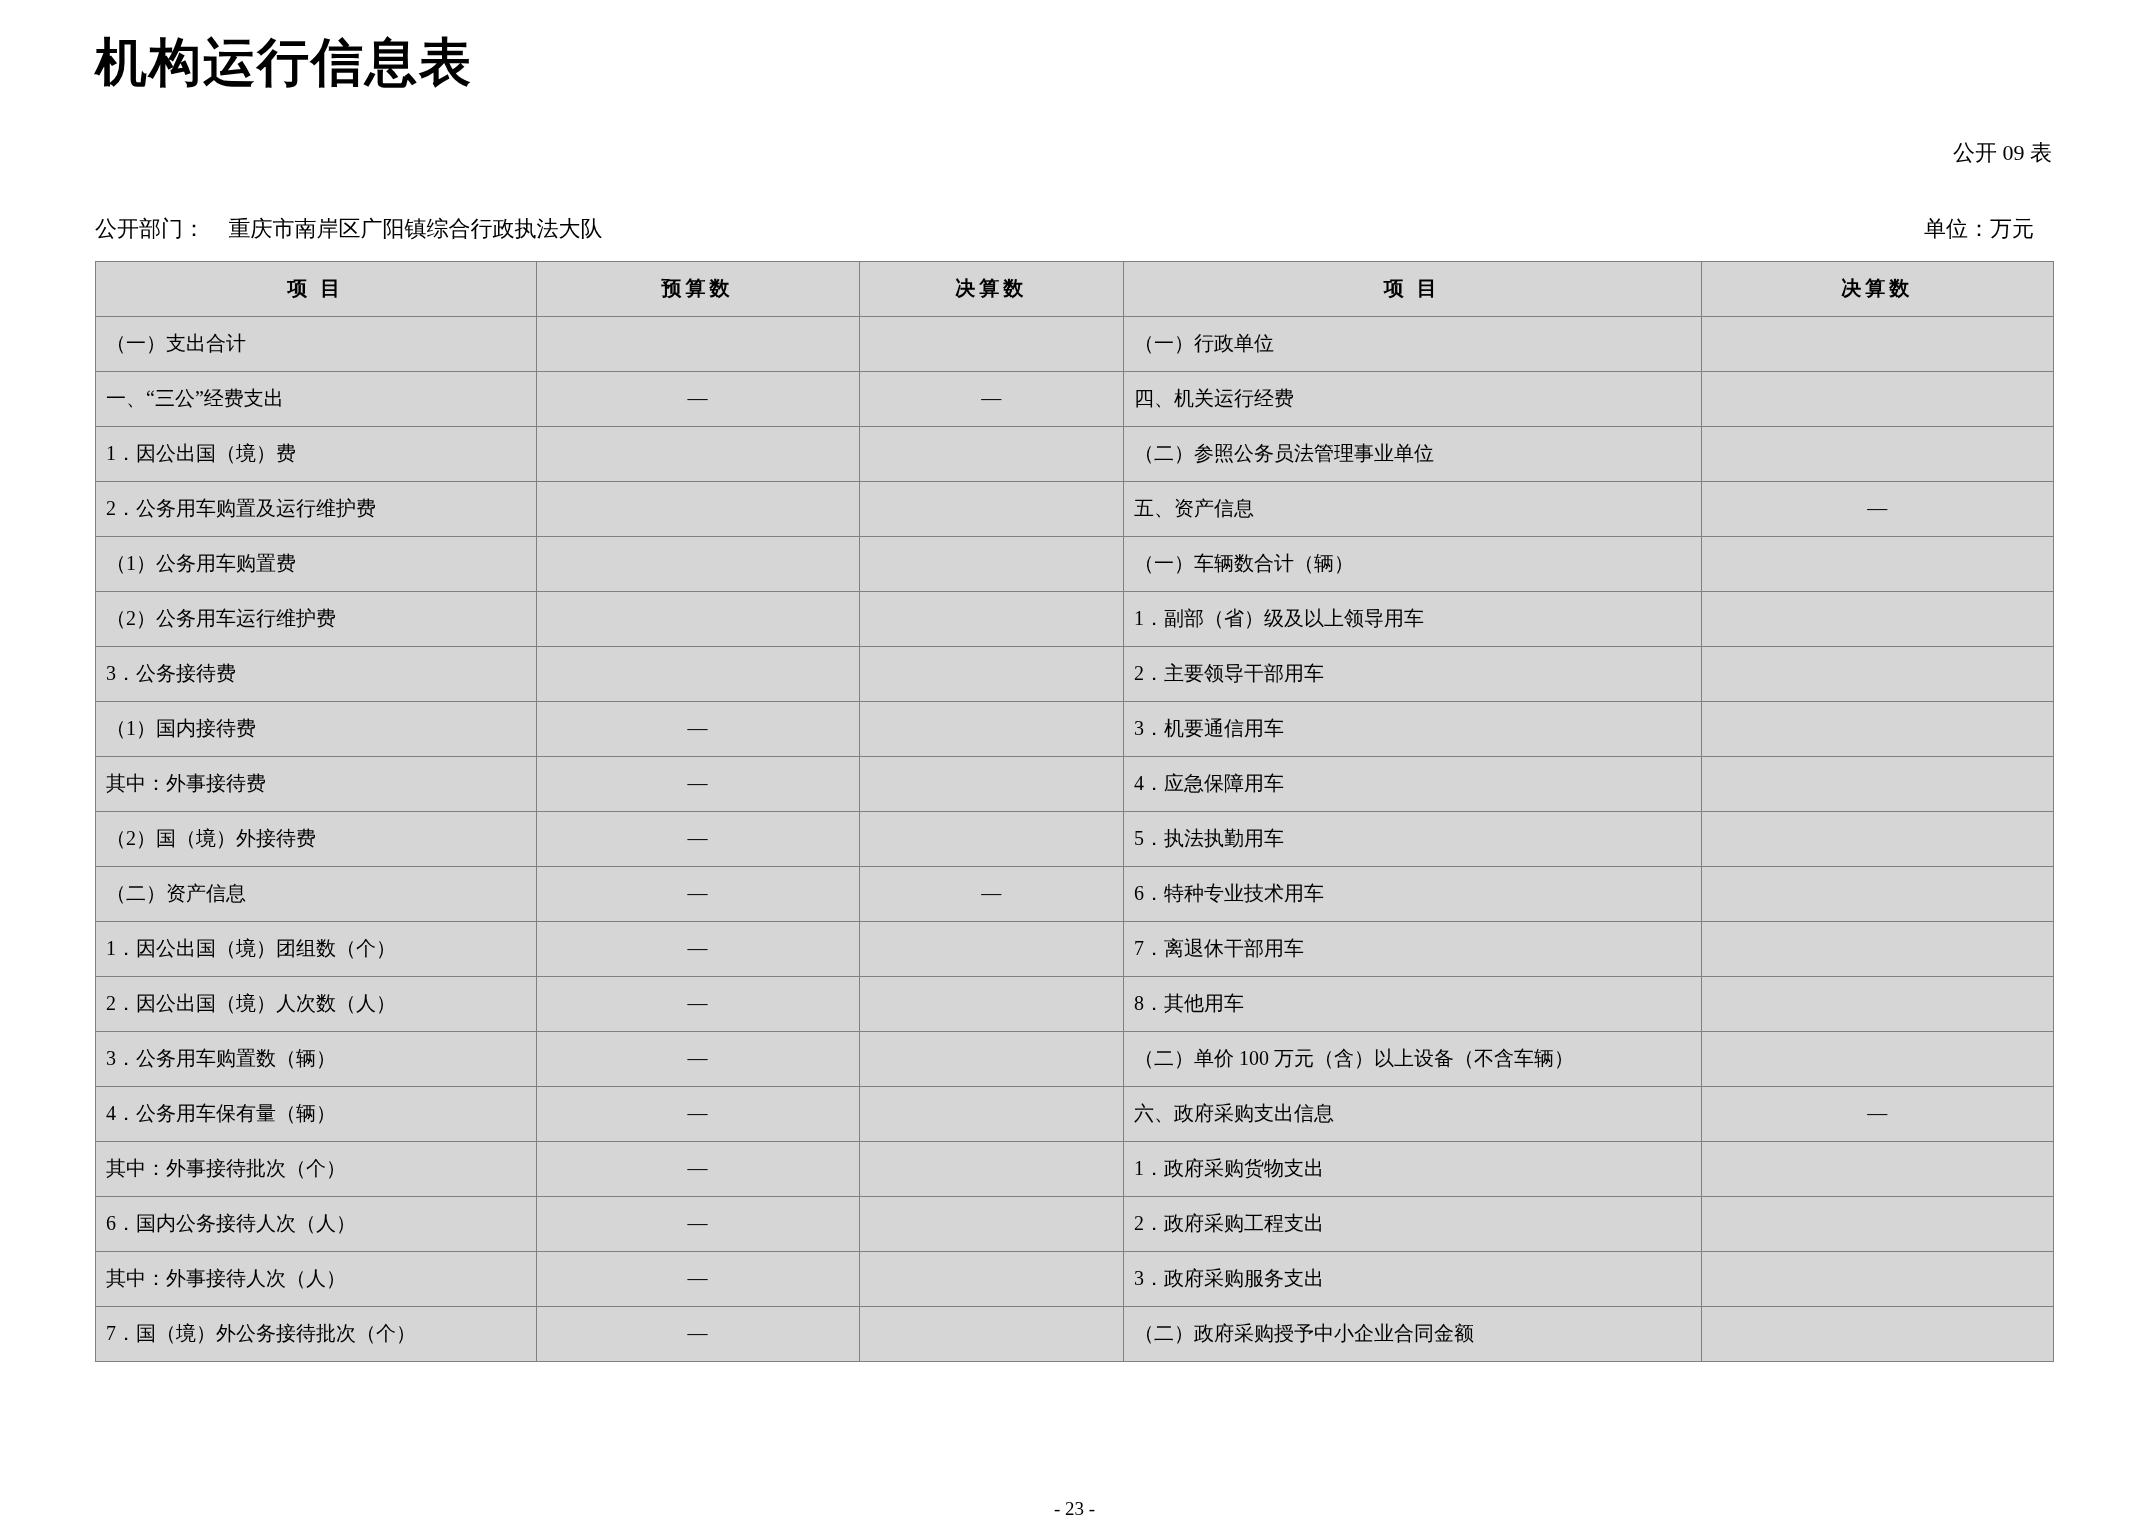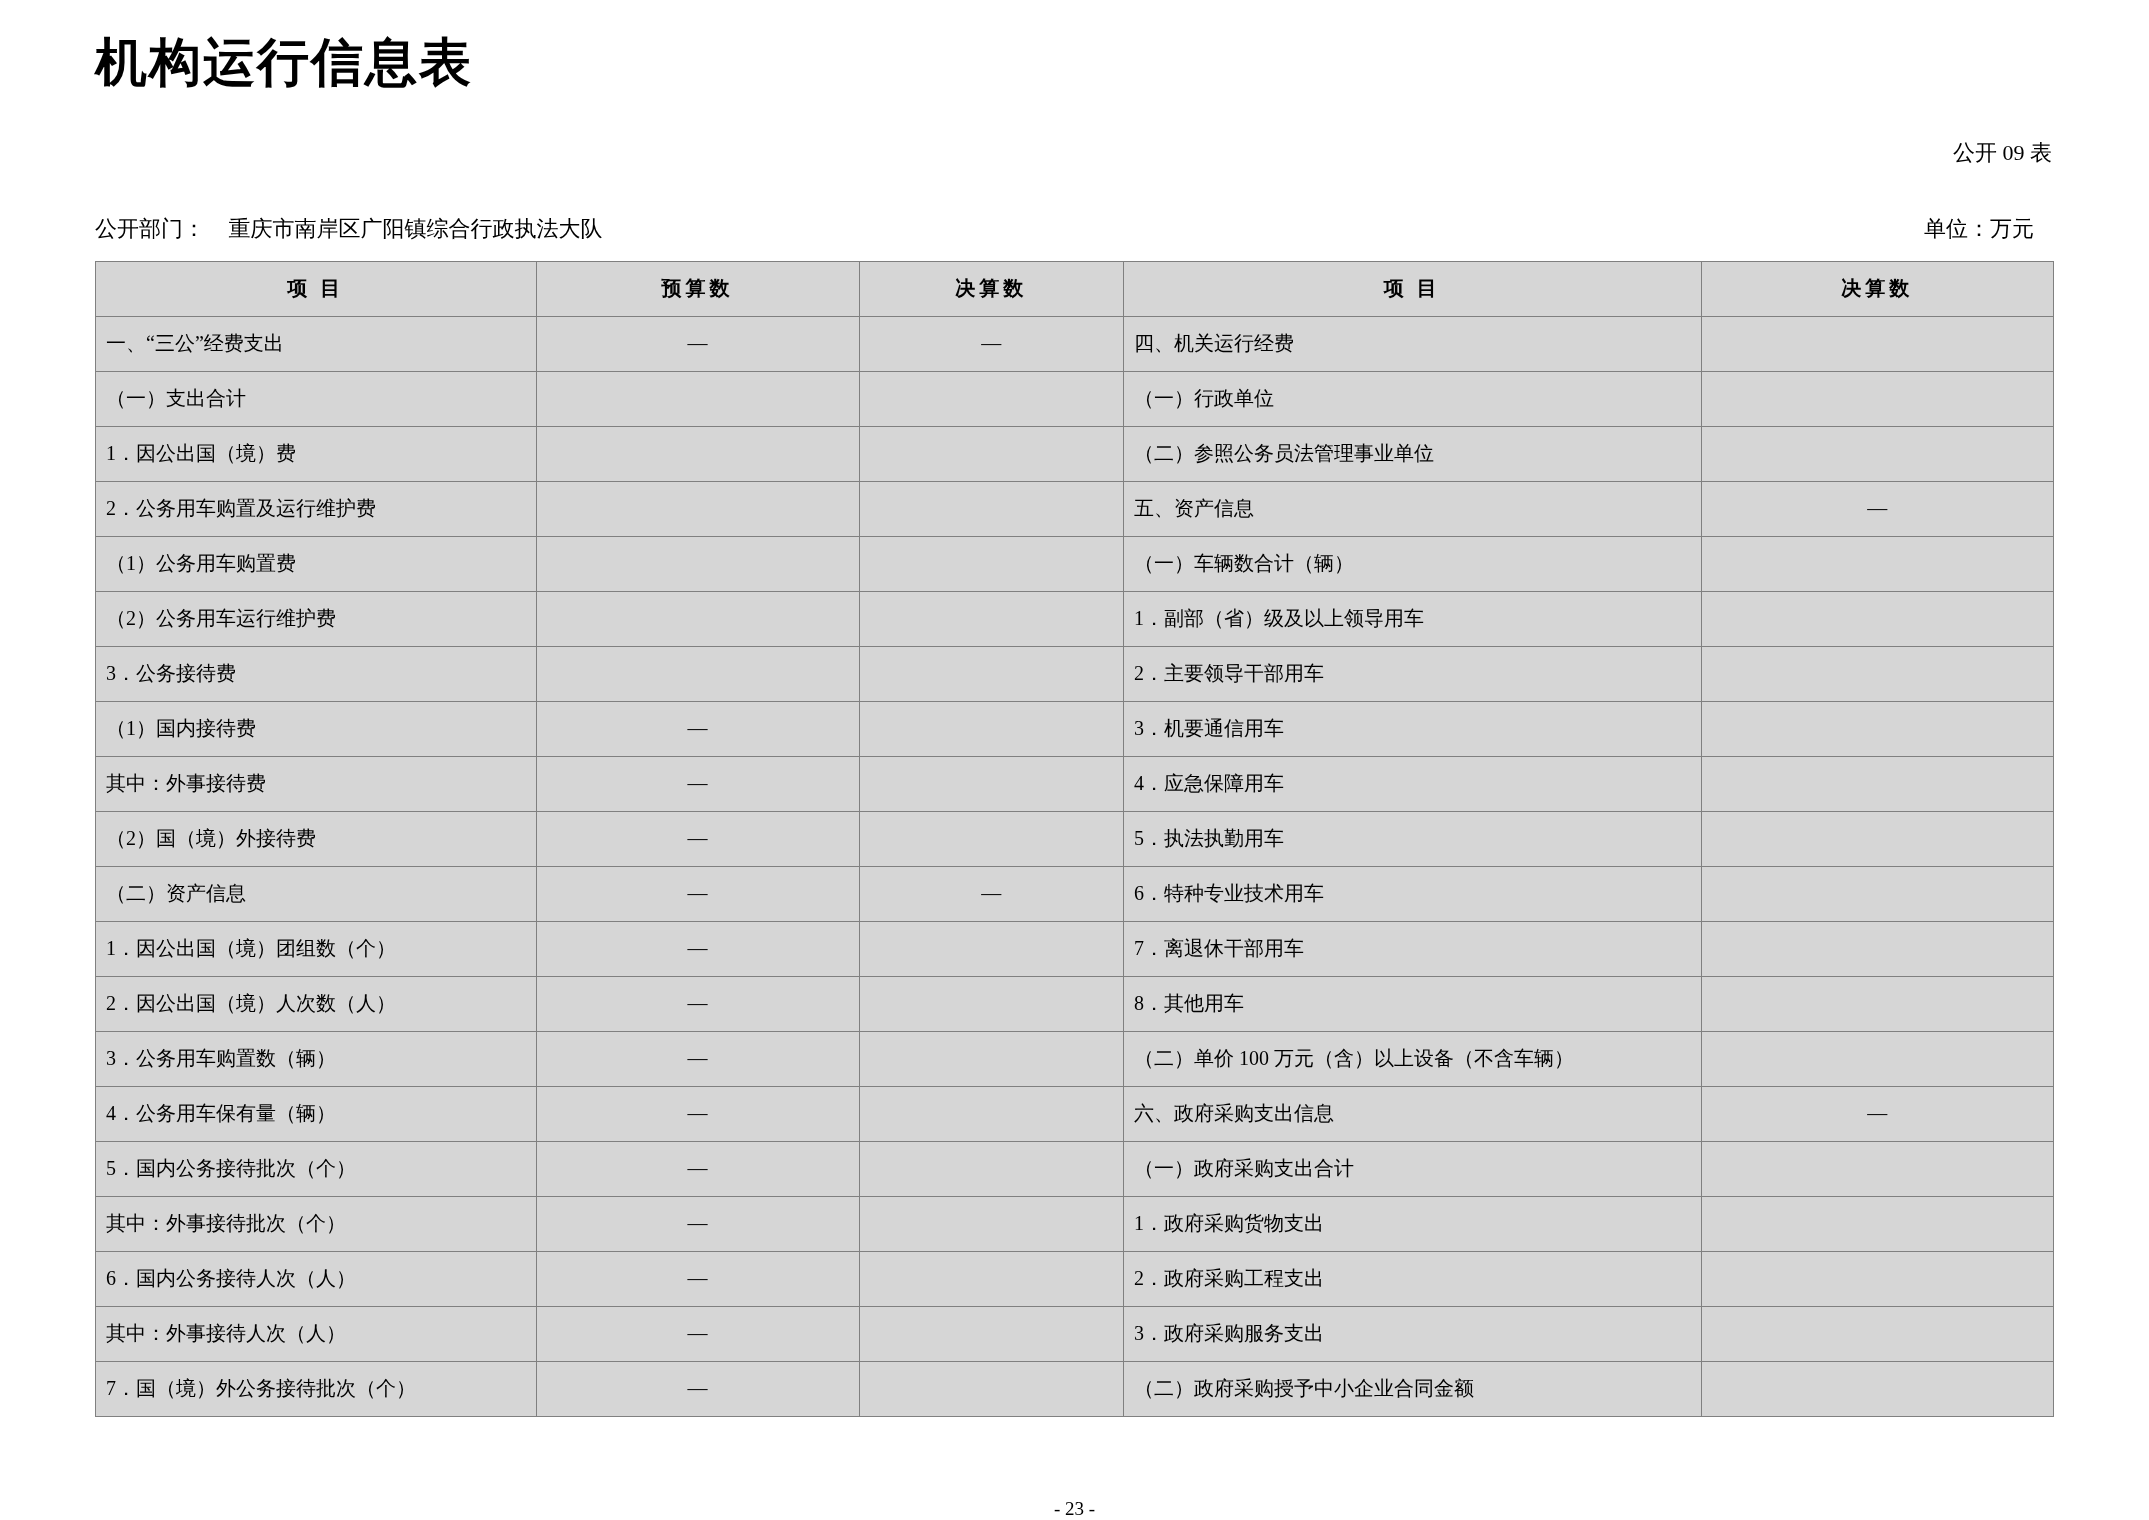--- a/index.html
+++ b/index.html
@@ -133,34 +133,34 @@
       <tr>
         <th>项  目</th>
         <th>预算数</th>
         <th>决算数</th>
         <th>项  目</th>
         <th>决算数</th>
       </tr>
     </thead>
     <tbody>
         <tr>
+          <td class="label ind1">（一）支出合计</td>
+          <td class="center"></td>
+          <td class="center"></td>
+          <td class="label ind1">（一）行政单位</td>
+          <td class="center"></td>
+        </tr>
+        <tr>
           <td class="label ind0">一、“三公”经费支出</td>
           <td class="center">—</td>
           <td class="center">—</td>
           <td class="label ind0">四、机关运行经费</td>
           <td class="center"></td>
         </tr>
         <tr>
-          <td class="label ind1">（一）支出合计</td>
-          <td class="center"></td>
-          <td class="center"></td>
-          <td class="label ind1">（一）行政单位</td>
-          <td class="center"></td>
-        </tr>
-        <tr>
           <td class="label ind2">1．因公出国（境）费</td>
           <td class="center"></td>
           <td class="center"></td>
           <td class="label ind1">（二）参照公务员法管理事业单位</td>
           <td class="center"></td>
         </tr>
         <tr>
           <td class="label ind2">2．公务用车购置及运行维护费</td>
           <td class="center"></td>
           <td class="center"></td>
@@ -236,27 +236,20 @@
           <td class="center"></td>
           <td class="label ind1">（二）单价 100 万元（含）以上设备（不含车辆）</td>
           <td class="center"></td>
         </tr>
         <tr>
           <td class="label ind2">4．公务用车保有量（辆）</td>
           <td class="center">—</td>
           <td class="center"></td>
           <td class="label ind0">六、政府采购支出信息</td>
           <td class="center">—</td>
-        </tr>
-        <tr>
-          <td class="label ind2">5．国内公务接待批次（个）</td>
-          <td class="center">—</td>
-          <td class="center"></td>
-          <td class="label ind1">（一）政府采购支出合计</td>
-          <td class="center"></td>
         </tr>
         <tr>
           <td class="label ind4">其中：外事接待批次（个）</td>
           <td class="center">—</td>
           <td class="center"></td>
           <td class="label ind2">1．政府采购货物支出</td>
           <td class="center"></td>
         </tr>
         <tr>
           <td class="label ind2">6．国内公务接待人次（人）</td>

